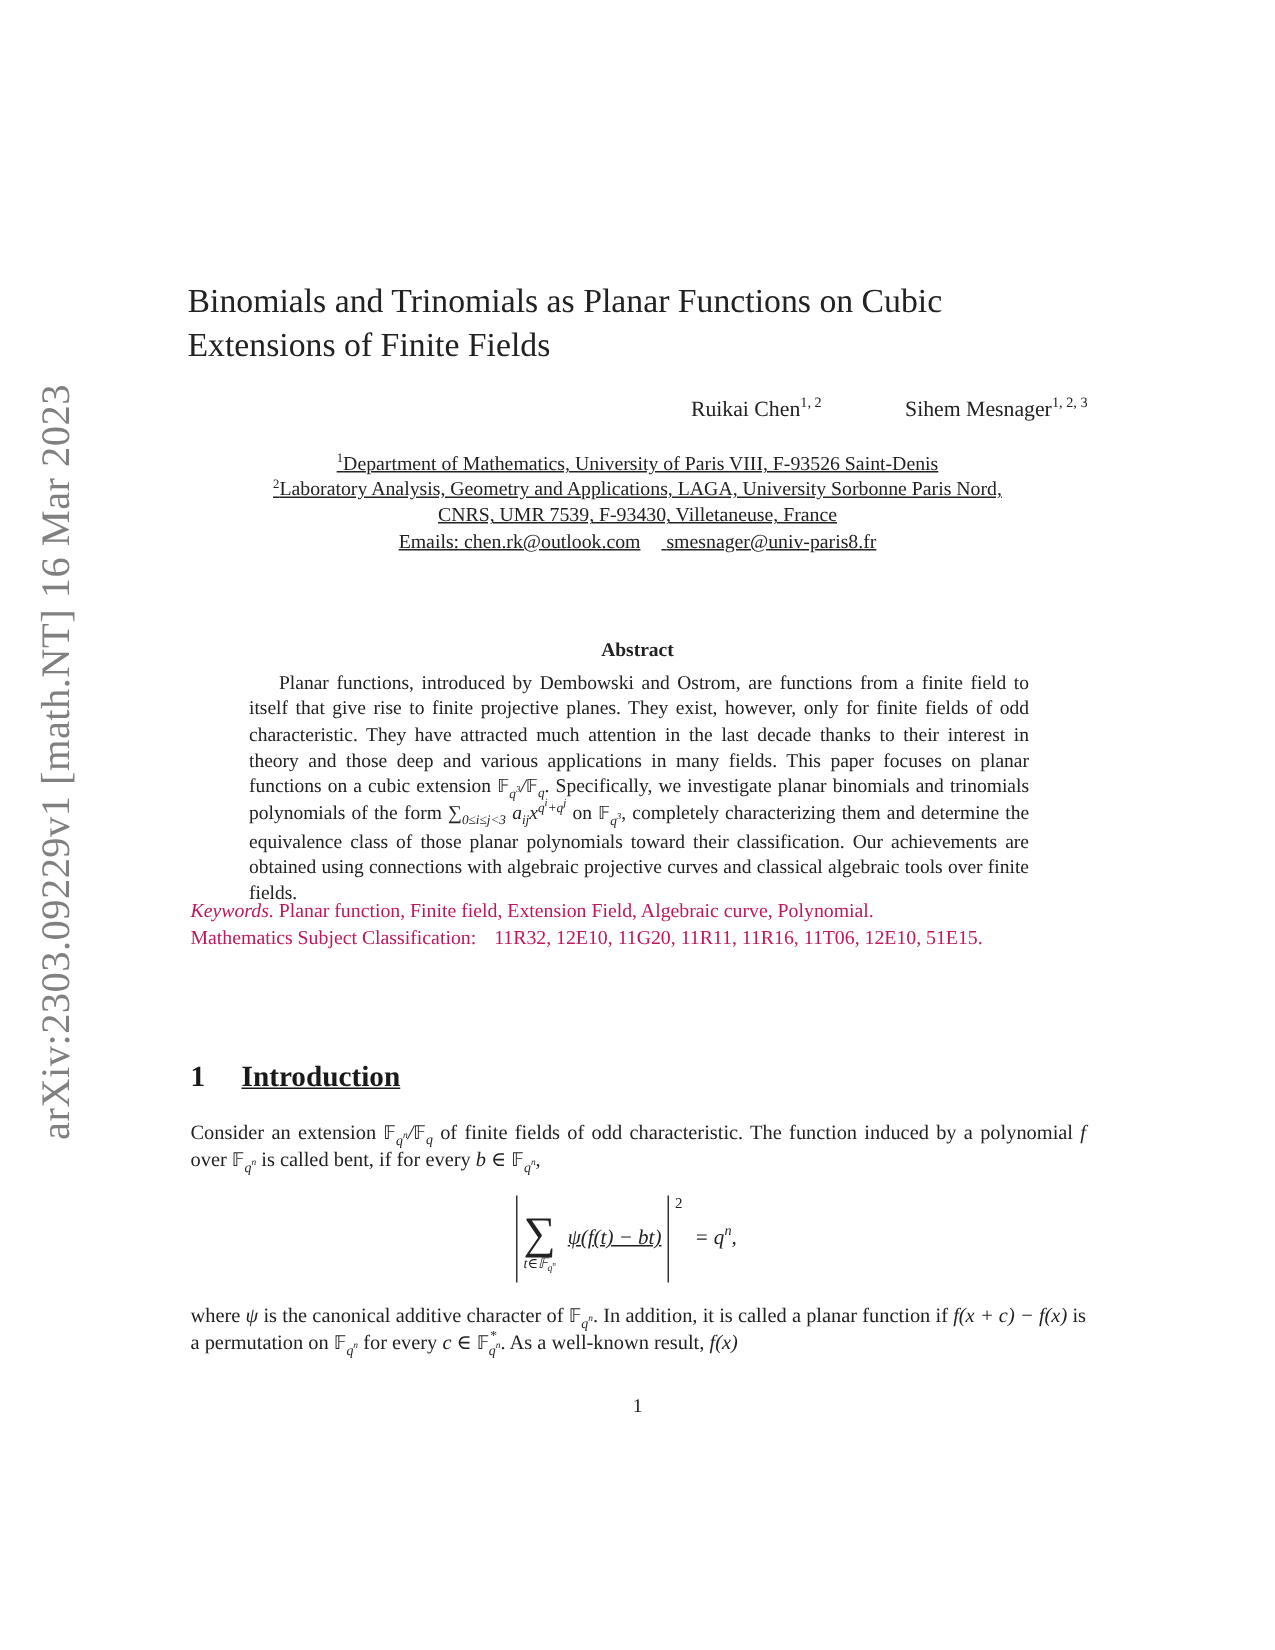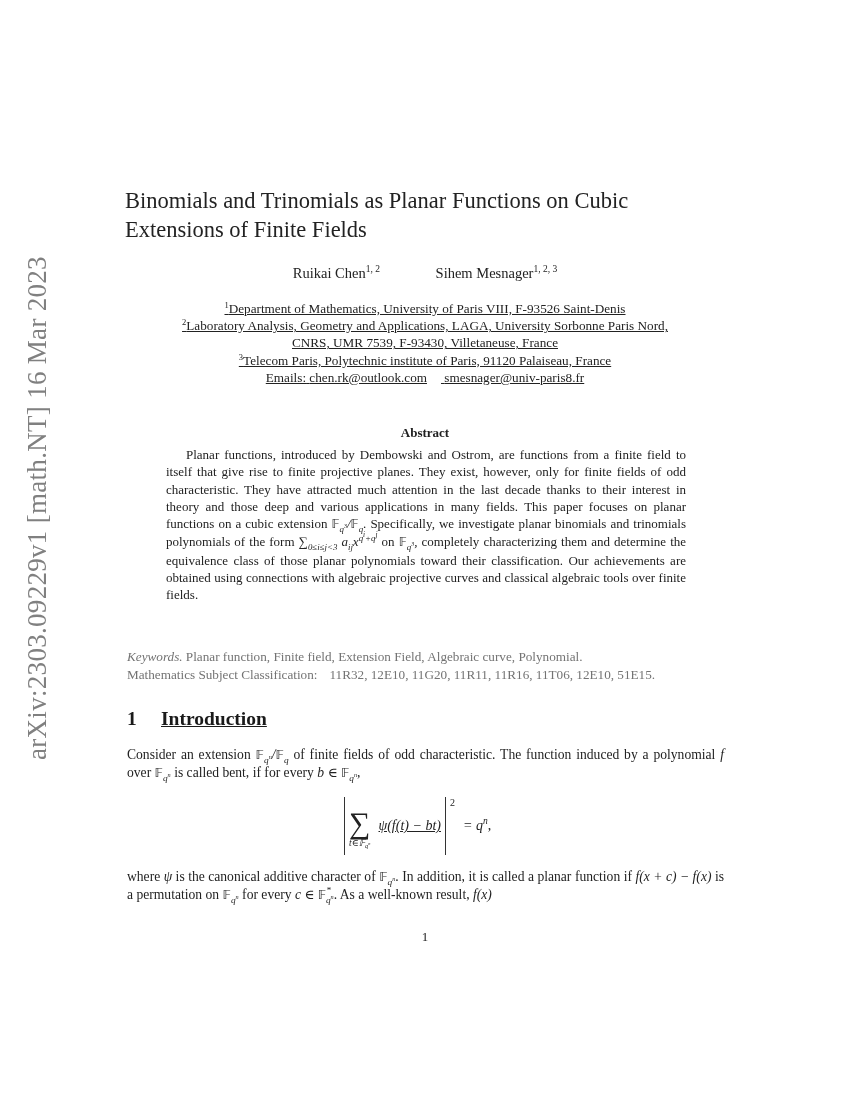--- a/index.html
+++ b/index.html
@@ -36,21 +36,21 @@
       line-height: 29px;
       font-weight: normal;
       color: #222;
       margin: 0;
     }
     .authors {
       position: absolute;
       left: 125px;
       width: 600px;
       top: 265px;
-      text-align: center;
+      text-align: right;
       font-size: 14.5px;
       color: #222;
     }
     .authors .author {
       display: inline-block;
     }
     .authors .author + .author {
       margin-left: 52px;
     }
     .authors sup {
@@ -111,24 +111,24 @@
       font-size: 0.92em;
     }
     sub.m, sup.m {
       font-size: 0.68em;
       line-height: 0;
     }
     .keywords {
       position: absolute;
       left: 127px;
       width: 598px;
-      top: 648px;
+      top: 598px;
       font-size: 13.2px;
       line-height: 17.5px;
-      color: #737373;
+      color: #be185d;
     }
     .keywords .kw-label {
       font-style: italic;
     }
     .keywords .msc-label {
       font-weight: normal;
       margin-right: 12px;
     }
     .section-head {
       position: absolute;
@@ -225,21 +225,20 @@
 
 <div class="authors">
   <span class="author"><span>Ruikai Chen</span><sup>1, 2</sup></span>
   <span class="author"><span>Sihem Mesnager</span><sup>1, 2, 3</sup></span>
 </div>
 
 <div class="affils">
   <div><sup>1</sup><span>Department of Mathematics, University of Paris VIII, F-93526 Saint-Denis</span></div>
   <div><sup>2</sup><span>Laboratory Analysis, Geometry and Applications, LAGA, University Sorbonne Paris Nord,</span></div>
   <div>CNRS, UMR 7539, F-93430, Villetaneuse, France</div>
-  <div><sup>3</sup><span>Telecom Paris, Polytechnic institute of Paris, 91120 Palaiseau, France</span></div>
   <div class="emails">
     <span>Emails:</span>
     <span>chen.rk@outlook.com</span><span class="sep"></span>
     <span>smesnager@univ-paris8.fr</span>
   </div>
 </div>
 
 <div class="abstract-head">Abstract</div>
 
 <div class="abstract-body">

